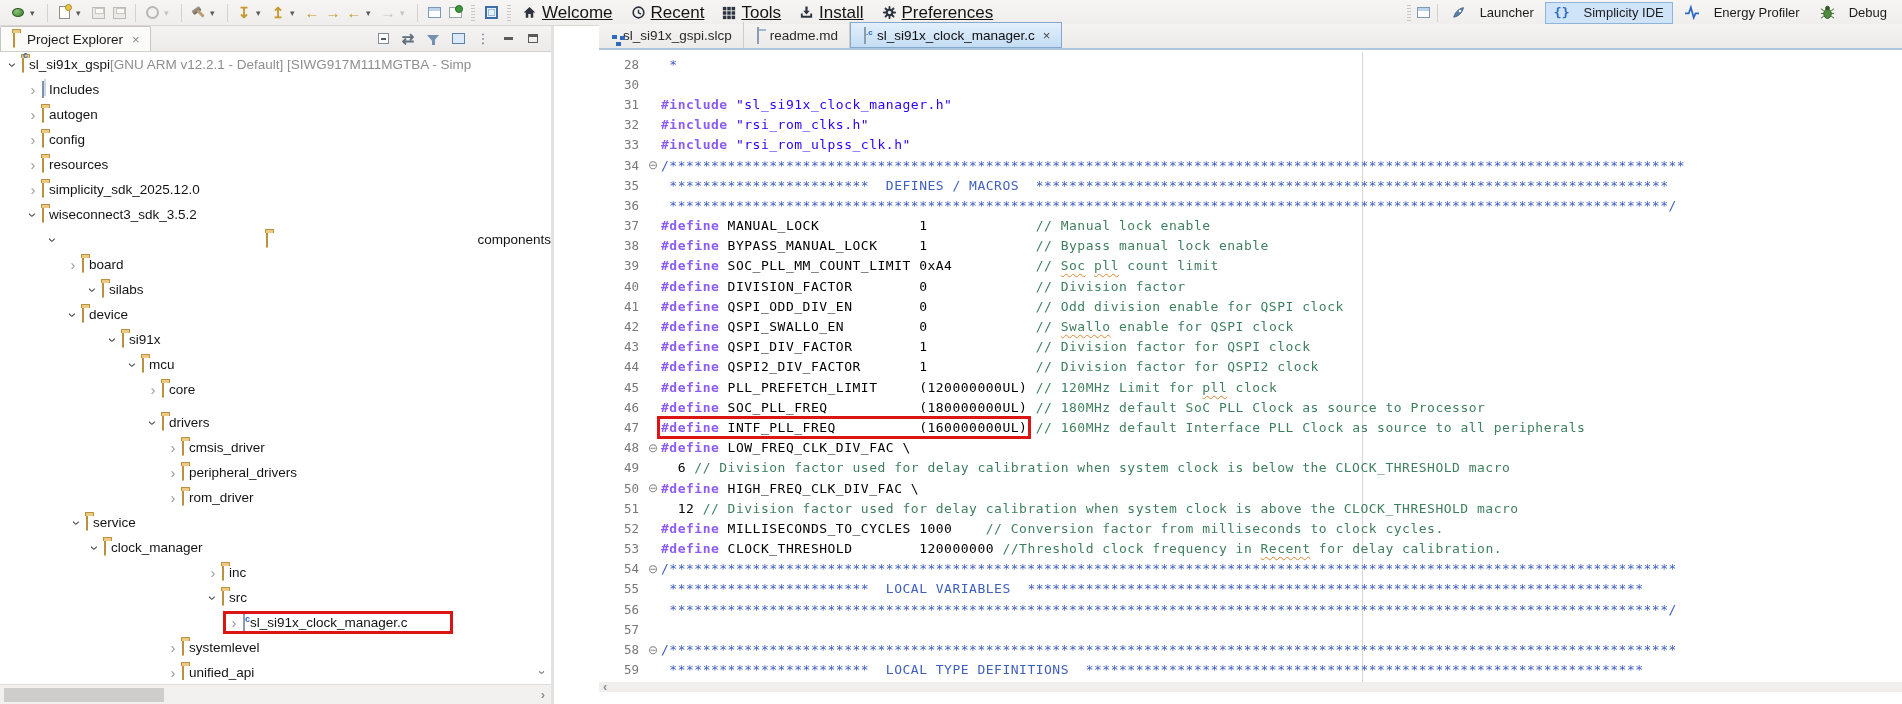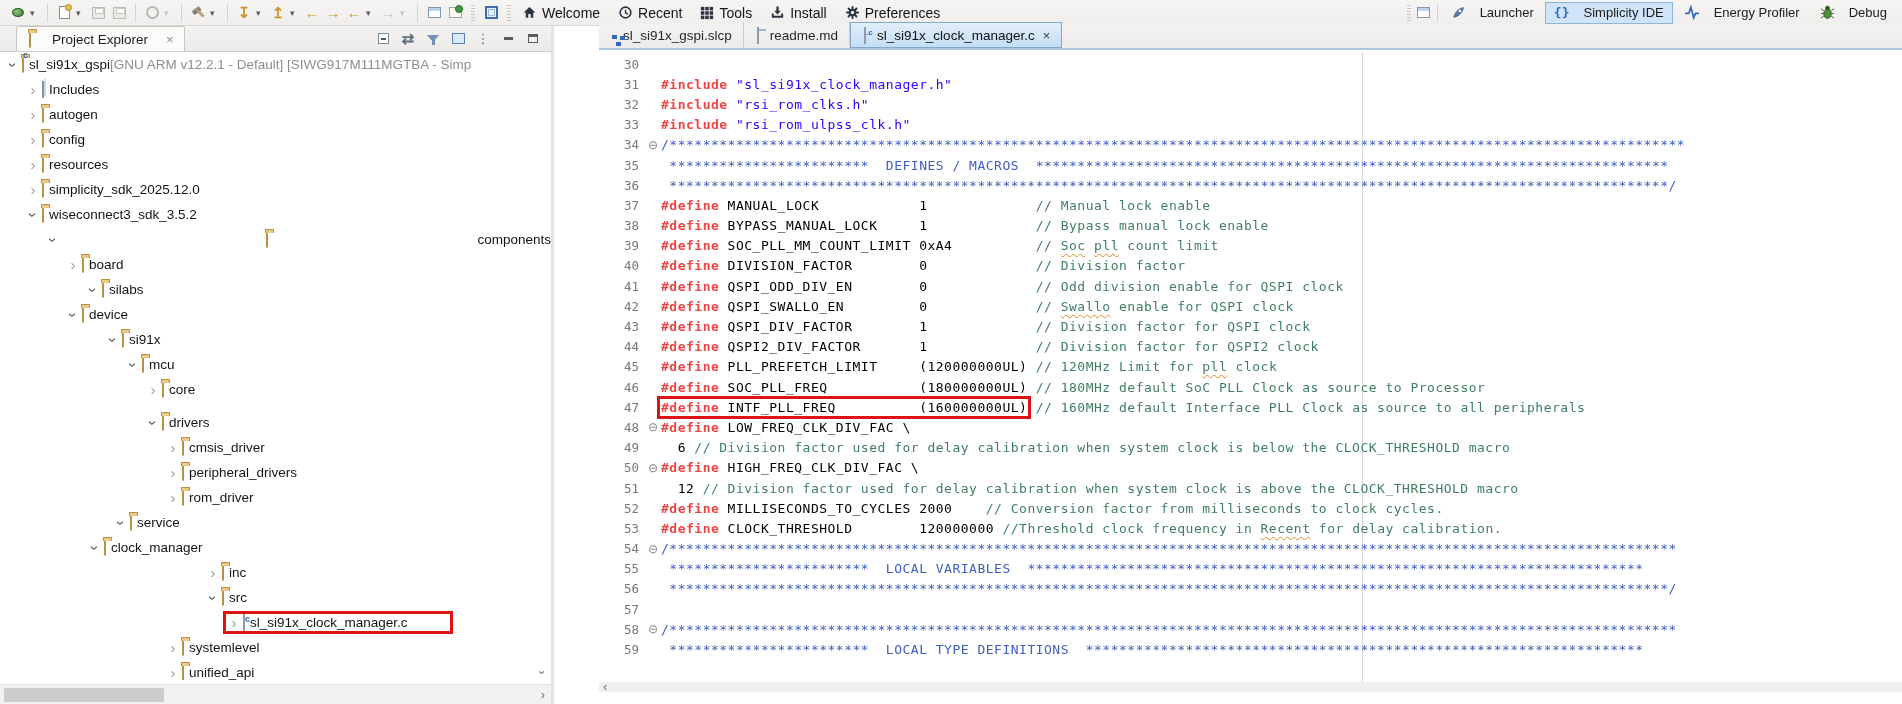--- a/index.html
+++ b/index.html
@@ -33,33 +33,33 @@
   .i-hammer::after { content:""; position:absolute; left:5px; top:6px; width:9px; height:3px;
     background:#bd9d72; border-radius:1px; transform:rotate(45deg); }
   .i-newwin { width:13px; height:11px; border:1px solid #7c9ab8; background:#fff; position:relative; }
   .i-newwin::before { content:""; position:absolute; left:0; top:0; right:0; height:3px; background:#bcd3ea; }
   .i-pin { width:13px; height:11px; border:1px solid #9aa5ae; background:#fdfdf6; position:relative; }
   .i-pin::after { content:""; position:absolute; right:-2px; top:-3px; width:6px; height:6px;
     border-radius:50%; background:#3e9a3e; border:1px solid #256d25; }
   .i-chip { width:13px; height:13px; border:2px solid #3c6ea8; background:#e8f0fa; position:relative; }
   .i-chip::before { content:""; position:absolute; left:1px; right:1px; top:1px; bottom:1px; border:1px solid #9dbdde; }
   .menu-item { display:flex; align-items:center; gap:5px; padding:0 9px; height:24px; cursor:default; }
-  .menu-item span.mlabel { font-size:14px; color:#141414; }
+  .menu-item span.mlabel { font-size:17px; color:#141414;text-decoration:underline; }
   #persp { margin-left:auto; display:flex; align-items:center; gap:2px; padding-right:2px; }
   .persp-item { display:flex; align-items:center; gap:14px; padding:2px 8px; height:22px; border:1px solid transparent; }
   .persp-item.active { background:#cfe4f8; border:1px solid #8fb4d8; }
   .braces { color:#2e6bc0; font-weight:bold; font-size:13px; font-family:"DejaVu Sans Mono",monospace; }
 
   
   #left-panel { position:absolute; left:0; top:26px; width:554px; height:678px;
     background:#fff; border-right:3px solid #e4e2e0; }
   .viewbar { position:absolute; left:0; top:0; width:100%; height:26px;
     background:linear-gradient(#f4f3f1,#ecebe9); border-bottom:1px solid #d2d0cd; display:flex; align-items:center; }
-  .viewtab { display:flex; align-items:center; gap:16px; height:25px; padding:0 10px;
-    background:#fbfbfa; border:1px solid #c8c6c3; border-bottom:none; border-radius:2px 2px 0 0;margin-left:16px; }
+  .viewtab { display:flex; align-items:center; gap:7px; height:25px; padding:0 10px;
+    background:#fbfbfa; border:1px solid #c8c6c3; border-bottom:none; border-radius:2px 2px 0 0; }
   .viewtab .vlabel { font-size:13.5px; }
   .xbtn { color:#8a8a8a; font-size:13px; padding-left:2px; }
   .viewtools { margin-left:auto; display:flex; align-items:center; gap:9px; padding-right:10px; }
   .vt { display:inline-flex; width:16px; height:16px; align-items:center; justify-content:center; color:#5f6d7d; }
   .i-collapse { width:11px; height:11px; border:1px solid #7e8b99; position:relative; background:#fff; }
   .i-collapse::after { content:""; position:absolute; left:2px; top:4px; width:5px; height:1.5px; background:#4d5a68; }
   .i-funnel { width:0; height:0; border-left:6px solid transparent; border-right:6px solid transparent;
     border-top:7px solid #7490b2; position:relative; }
   .i-funnel::after { content:""; position:absolute; left:-1.5px; top:-7px; width:3px; height:10px; background:#7490b2; }
   .i-viewwin { width:13px; height:11px; border:1px solid #5b82ad; background:#dce9f7; }
@@ -107,21 +107,21 @@
   #printmargin { position:absolute; left:763px; top:0; width:1px; height:640px; background:#d5d5d5; z-index:0; }
   #code { position:absolute; left:0; top:2px; z-index:1; }
   .code-line { height:20.2px; display:flex; align-items:center; }
   .lnum { width:46px; text-align:right; padding-right:6px; color:#787878;
     font-family:"DejaVu Sans Mono",monospace; font-size:12.5px; flex:none; }
   .fold { width:16px; flex:none; color:#8a8a8a; font-size:12px; text-align:center; }
   .ctext { font-family:"DejaVu Sans Mono",monospace; font-size:13px; letter-spacing:0.5px; white-space:pre; }
   .tok-c { color:#3f5fbf; }
   .tok-g { color:#3f7f5f; }
   .tok-gw { color:#3f7f5f; text-decoration:underline wavy #dd8833 1px; text-underline-offset:3px; }
-  .tok-d { color:#ef4444; font-weight:bold;text-align:center; }
+  .tok-d { color:#8b5cf6; font-weight:bold;text-align:center; }
   .tok-p { color:#000; }
   .tok-s { color:#2a00ff; }
   .red-box-code { outline:3px solid #dd1414; outline-offset:1px; }
 
   #e-vscroll { position:absolute; right:0; top:28px; width:25px; height:640px; background:#f3f2f0; border-left:1px solid #e3e1de; }
   #e-vthumb { position:absolute; left:3px; top:84px; width:19px; height:56px; background:#cecdcb; }
   #e-hscroll { position:absolute; left:0; bottom:0; width:1320px; height:10px; background:#f0efed; }
 </style>
 </head>
 <body>
@@ -390,21 +390,21 @@
       <div class="trow" style="padding-left: 166px;">
         <span class="arrow col">›</span>
         <span class="ticon"><span class="i-folder"></span></span>
         <span class="tlabel">peripheral_drivers</span>
       </div>
       <div class="trow" style="padding-left: 166px;">
         <span class="arrow col">›</span>
         <span class="ticon"><span class="i-folder"></span></span>
         <span class="tlabel">rom_driver</span>
       </div>
-      <div class="trow" style="padding-left: 114px;">
+      <div class="trow" style="padding-left: 70px;">
         <span class="arrow exp">›</span>
         <span class="ticon"><span class="i-folder"></span></span>
         <span class="tlabel">service</span>
       </div>
       <div class="trow" style="padding-left: 88px;">
         <span class="arrow exp">›</span>
         <span class="ticon"><span class="i-folder"></span></span>
         <span class="tlabel">clock_manager</span>
       </div>
       <div class="trow" style="padding-left: 206px;">
@@ -459,20 +459,25 @@
     </div>
     <div id="ewin">
       <span class="i-minbar"></span>
       <span class="i-maxbox"></span>
     </div>
   </div>
   <div id="ebody">
     <div id="printmargin"></div>
     <div id="code">
         <div class="code-line">
+          <span class="lnum">28</span>
+          <span class="fold"></span>
+          <span class="ctext"><span class="tok-c"> *</span></span>
+        </div>
+        <div class="code-line">
           <span class="lnum">30</span>
           <span class="fold"></span>
           <span class="ctext"></span>
         </div>
         <div class="code-line">
           <span class="lnum">31</span>
           <span class="fold"></span>
           <span class="ctext"><span class="tok-d">#include</span><span class="tok-p"> </span><span class="tok-s">"sl_si91x_clock_manager.h"</span></span>
         </div>
         <div class="code-line">
@@ -571,21 +576,21 @@
           <span class="ctext"><span class="tok-d">#define</span><span class="tok-p"> HIGH_FREQ_CLK_DIV_FAC \</span></span>
         </div>
         <div class="code-line">
           <span class="lnum">51</span>
           <span class="fold"></span>
           <span class="ctext"><span class="tok-p">  12 </span><span class="tok-g">// Division factor used for delay calibration when system clock is above the CLOCK_THRESHOLD macro</span></span>
         </div>
         <div class="code-line">
           <span class="lnum">52</span>
           <span class="fold"></span>
-          <span class="ctext"><span class="tok-d">#define</span><span class="tok-p"> MILLISECONDS_TO_CYCLES 2000    </span><span class="tok-g">// Conversion factor from milliseconds to clock cycles.</span></span>
+          <span class="ctext"><span class="tok-d">#define</span><span class="tok-p"> MILLISECONDS_TO_CYCLES 1000    </span><span class="tok-g">// Conversion factor from milliseconds to clock cycles.</span></span>
         </div>
         <div class="code-line">
           <span class="lnum">53</span>
           <span class="fold"></span>
           <span class="ctext"><span class="tok-d">#define</span><span class="tok-p"> CLOCK_THRESHOLD        120000000 </span><span class="tok-g">//Threshold clock frequency in </span><span class="tok-gw">Recent</span><span class="tok-g"> for delay calibration.</span></span>
         </div>
         <div class="code-line">
           <span class="lnum">54</span>
           <span class="fold">⊖</span>
           <span class="ctext"><span class="tok-c">/</span><span class="tok-c">*************************************************************************************************************************</span></span>

